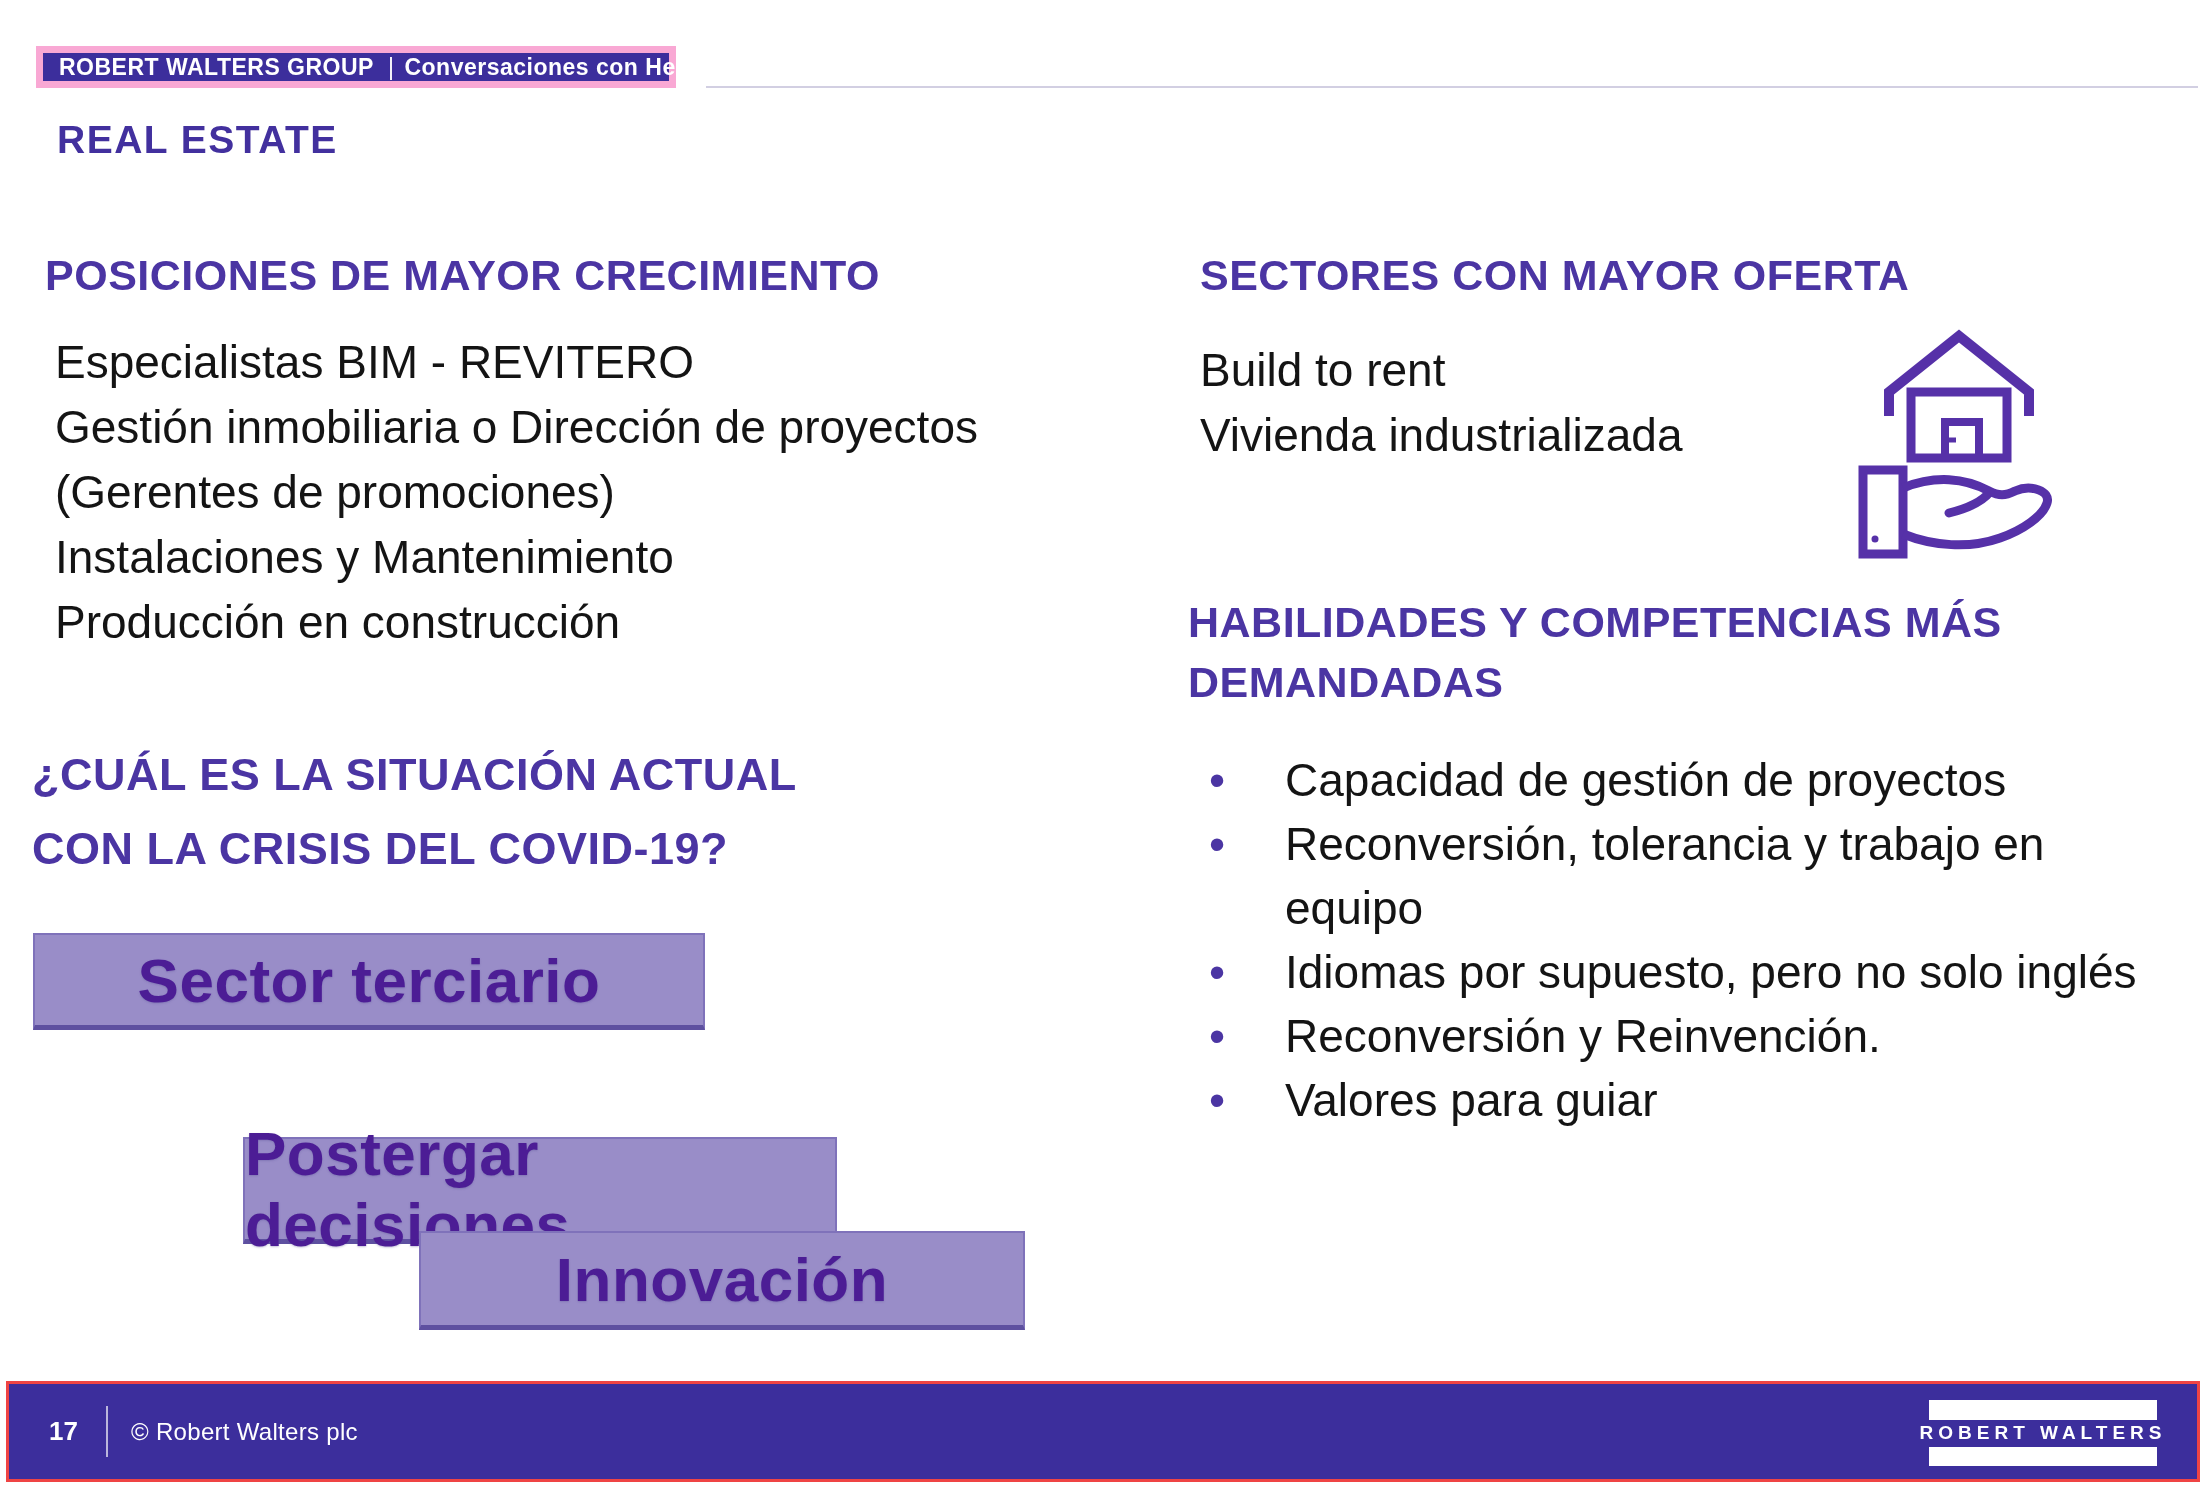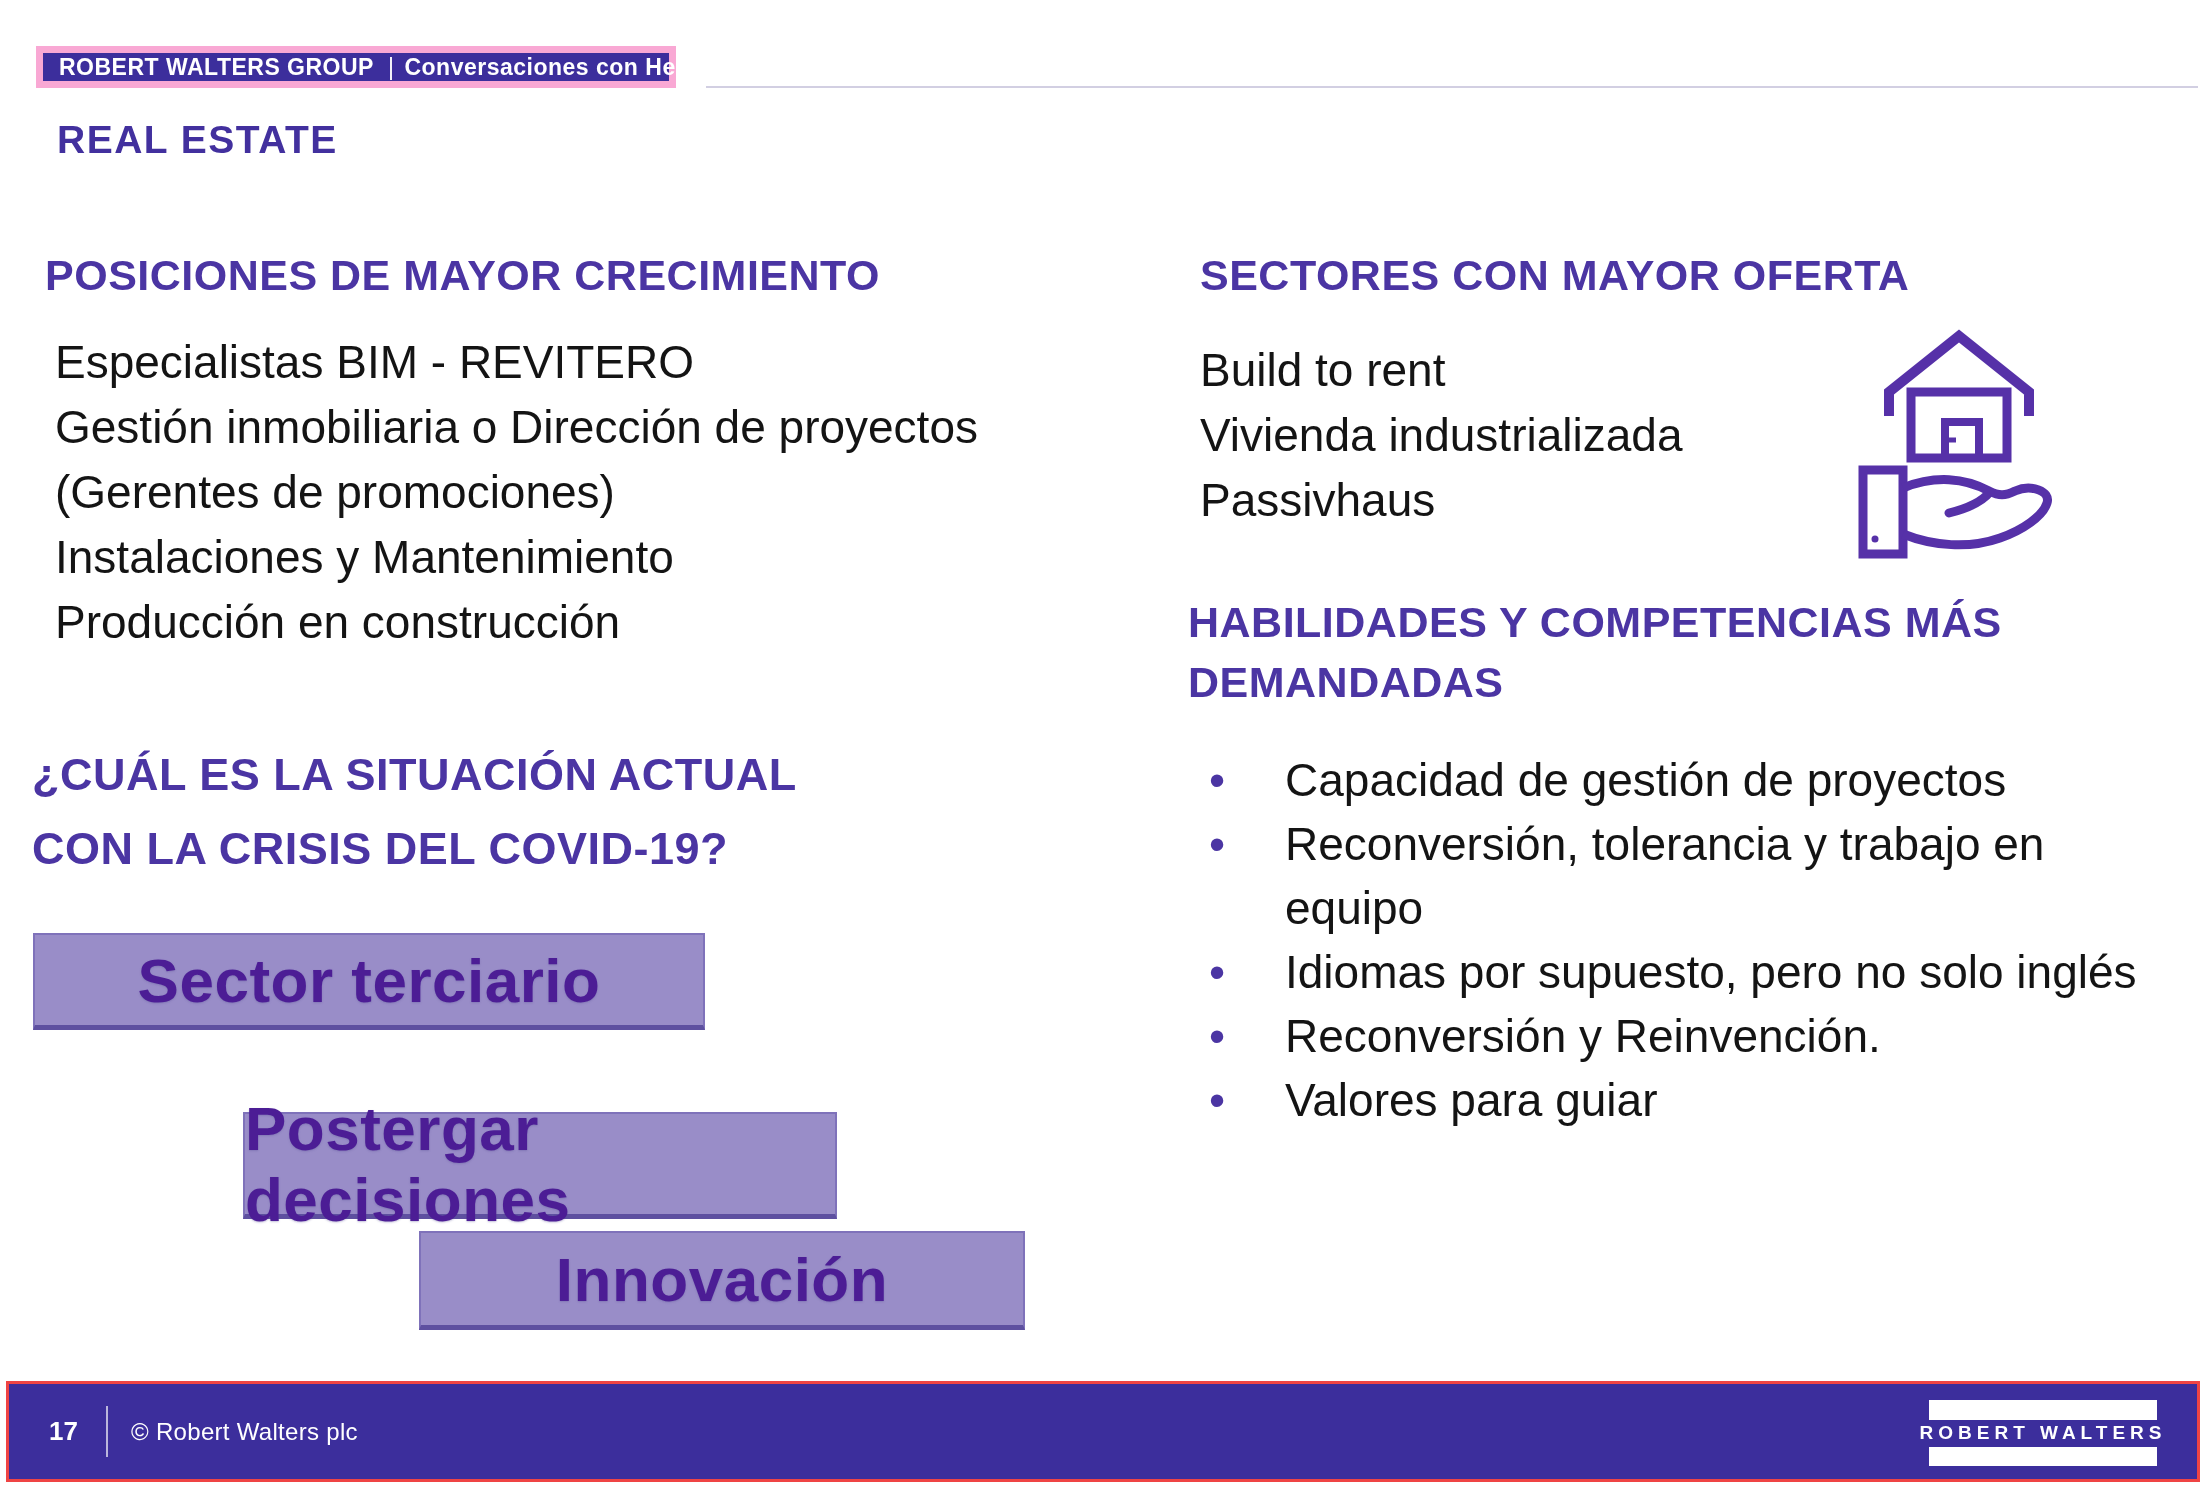--- a/index.html
+++ b/index.html
@@ -56,21 +56,21 @@
     position:absolute;
     background:#998dc8;
     border:2px solid #7f72ba;
     border-bottom:5px solid #5e50a0;
     box-sizing:border-box;
     display:flex;align-items:center;justify-content:center;
     color:#4c1d95;font-weight:700;font-size:62px;letter-spacing:.5px;
     text-shadow:0 1px 2px rgba(90,80,150,.35);
   }
   #covid-box-1{left:33px;top:933px;width:672px;height:97px;}
-  #covid-box-2{left:243px;top:1112px;width:594px;height:107px;}
+  #covid-box-2{left:243px;top:1137px;width:594px;height:107px;}
   #covid-box-3{left:419px;top:1231px;width:606px;height:99px;}
   
   .sector-icon{position:absolute;left:1853px;top:320px;width:212px;height:242px;}
   
   .footer{
     position:absolute;left:6px;top:1381px;width:2194px;height:101px;
     background:#3c2e9c;border:3px solid #ef4444;box-sizing:border-box;
   }
   .footer .page-num{
     position:absolute;left:40px;top:0;height:100%;
@@ -121,21 +121,20 @@
 
   <div class="sec-heading" id="covid-heading">¿CUÁL ES LA SITUACIÓN ACTUAL CON LA CRISIS DEL COVID-19?</div>
   <div class="covid-box" id="covid-box-1">Sector terciario</div>
   <div class="covid-box" id="covid-box-2">Postergar decisiones</div>
   <div class="covid-box" id="covid-box-3">Innovación</div>
 
   <div class="sec-heading" id="sectors-heading">SECTORES CON MAYOR OFERTA</div>
   <div class="plain-list" id="sectors-list">
     <div>Build to rent</div>
     <div>Vivienda industrializada</div>
-    <div>Passivhaus</div>
   </div>
 
   <svg class="sector-icon" viewBox="0 0 212 242">
     <g stroke="#5631a8" fill="none">
 
       <polyline points="36,96 36,72 106,16 176,72 176,96" stroke-width="10"></polyline>
 
       <rect x="58" y="72" width="96" height="66" stroke-width="9"></rect>
 
       <rect x="92" y="102" width="34" height="36" stroke-width="8"></rect>

